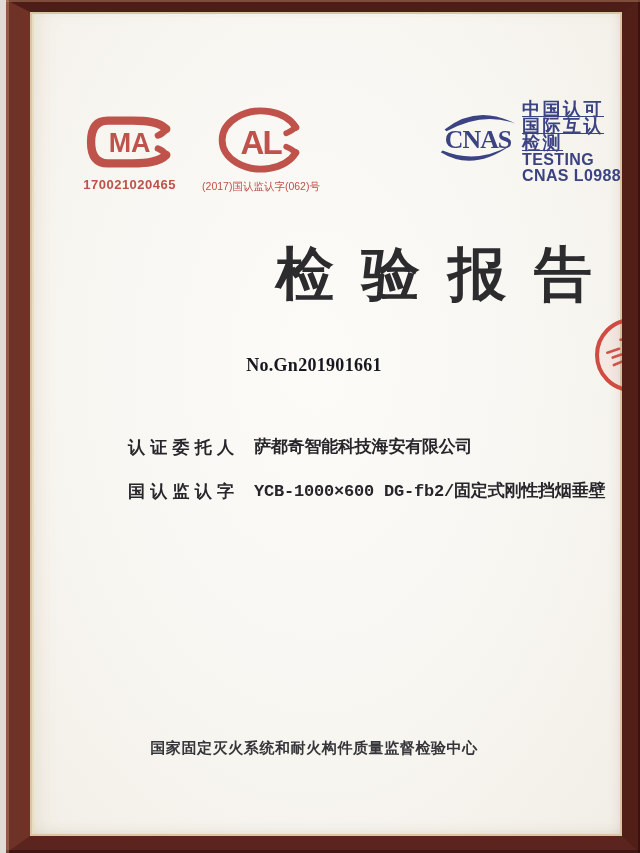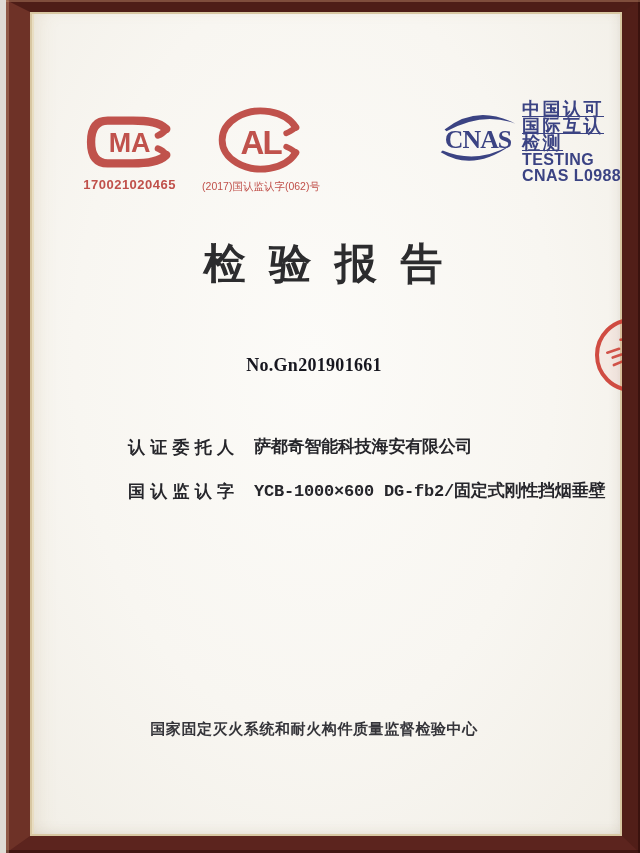--- a/index.html
+++ b/index.html
@@ -47,22 +47,22 @@
   .cal-caption { margin-top:3px; font-size:10.5px; color:#c0504a; white-space:nowrap; }
   .ilac-block { position:absolute; left:316px; top:79px; }
   .cnas-block { position:absolute; left:405px; top:97px; }
   .accr-block { position:absolute; left:492px; top:89px; width:104px; color:#3b4383; }
   .accr-block .cjk { font-size:18px; font-weight:bold; letter-spacing:2.5px; line-height:17px;text-decoration:underline; }
   .accr-block .lat { font-size:16px; font-weight:bold; letter-spacing:.4px; line-height:15.5px; }
 
   
   .doc-title {
     position:absolute; left:0; right:24px; top:224px;
-    text-align:center;
-    font-size:42px; font-weight:bold; color:#2c2c2e;
+    text-align:right;
+    font-size:58px; font-weight:bold; color:#2c2c2e;
     letter-spacing:6px; white-space:pre;padding-left:24px;
   }
   .report-no {
     position:absolute; left:0; right:24px; top:343px;
     text-align:center;
     font-family:"Liberation Serif", "DejaVu Serif", serif;
     font-size:18px; font-weight:bold; color:#17171f; letter-spacing:.3px;
   }
   .fields { position:absolute; left:98px; top:426px; }
   .field-row { display:flex; margin-bottom:25px; }
@@ -72,21 +72,21 @@
     text-align:justify; text-align-last:justify;
     line-height:19px;
   }
   .field-value {
     margin-left:20px; max-width:360px;
     font-family:"Liberation Mono", "DejaVu Sans Mono", monospace;
     font-size:17px; font-weight:700; color:#26262b;
     white-space:nowrap; line-height:19px; letter-spacing:-0.2px;
   }
   .footer-org {
-    position:absolute; left:0; right:24px; top:708px;
+    position:absolute; left:0; right:24px; top:727px;
     text-align:center;
     font-size:15px; font-weight:600; color:#35353a; letter-spacing:.6px;
   }
 
   
   .stamp { position:absolute; top:303px; left:560px; width:80px; height:80px; }
 </style>
 </head>
 <body>
 

